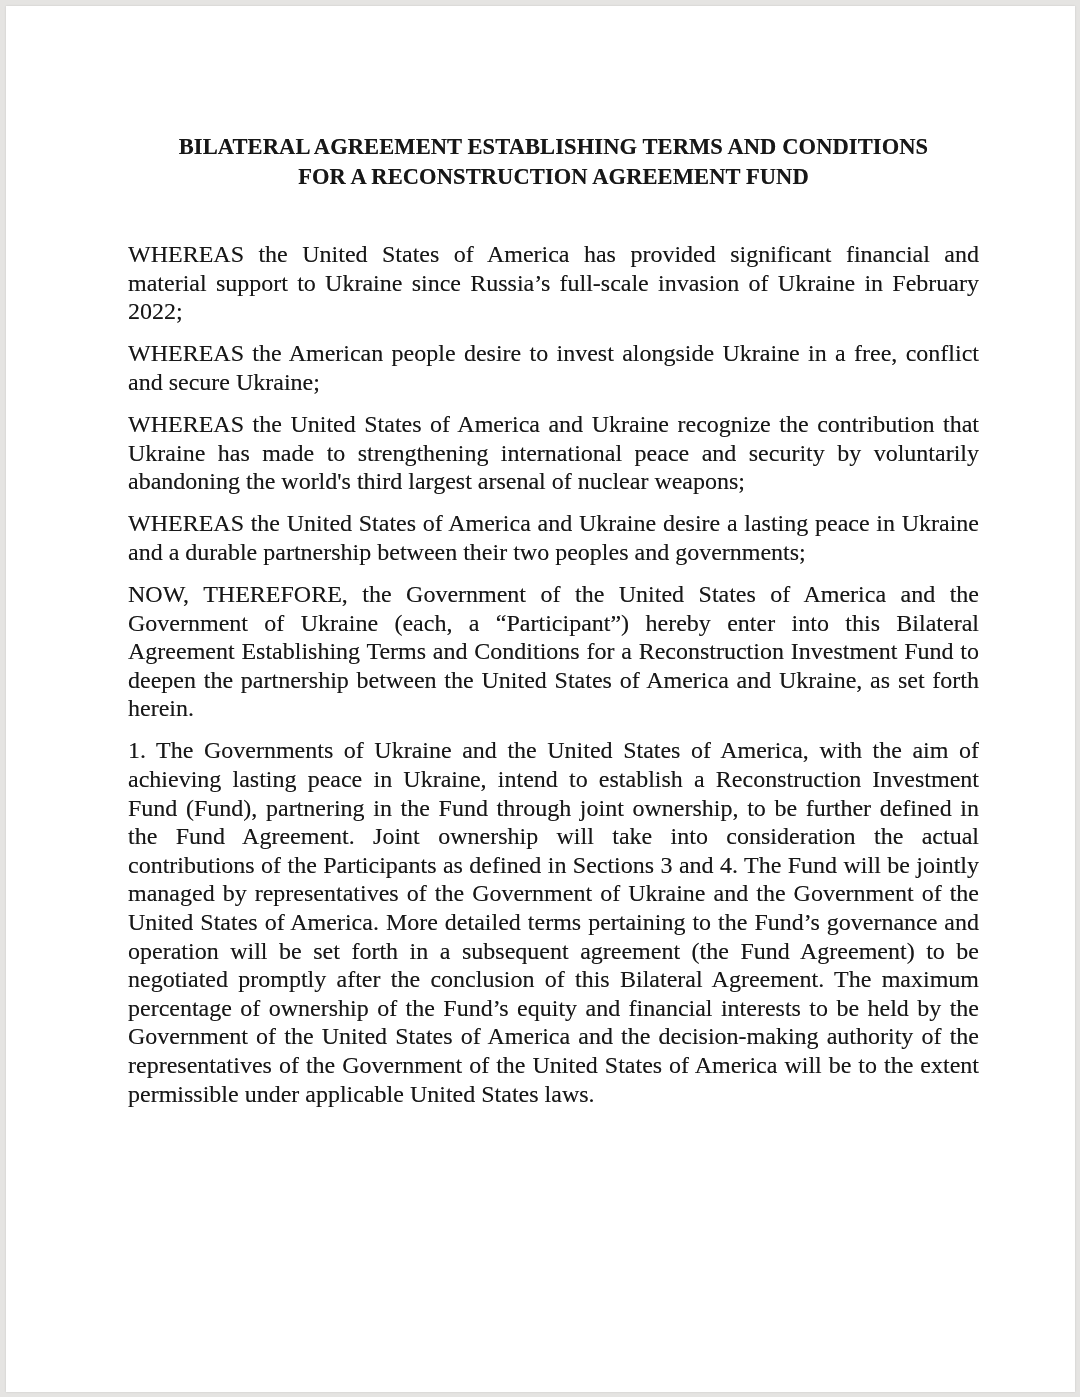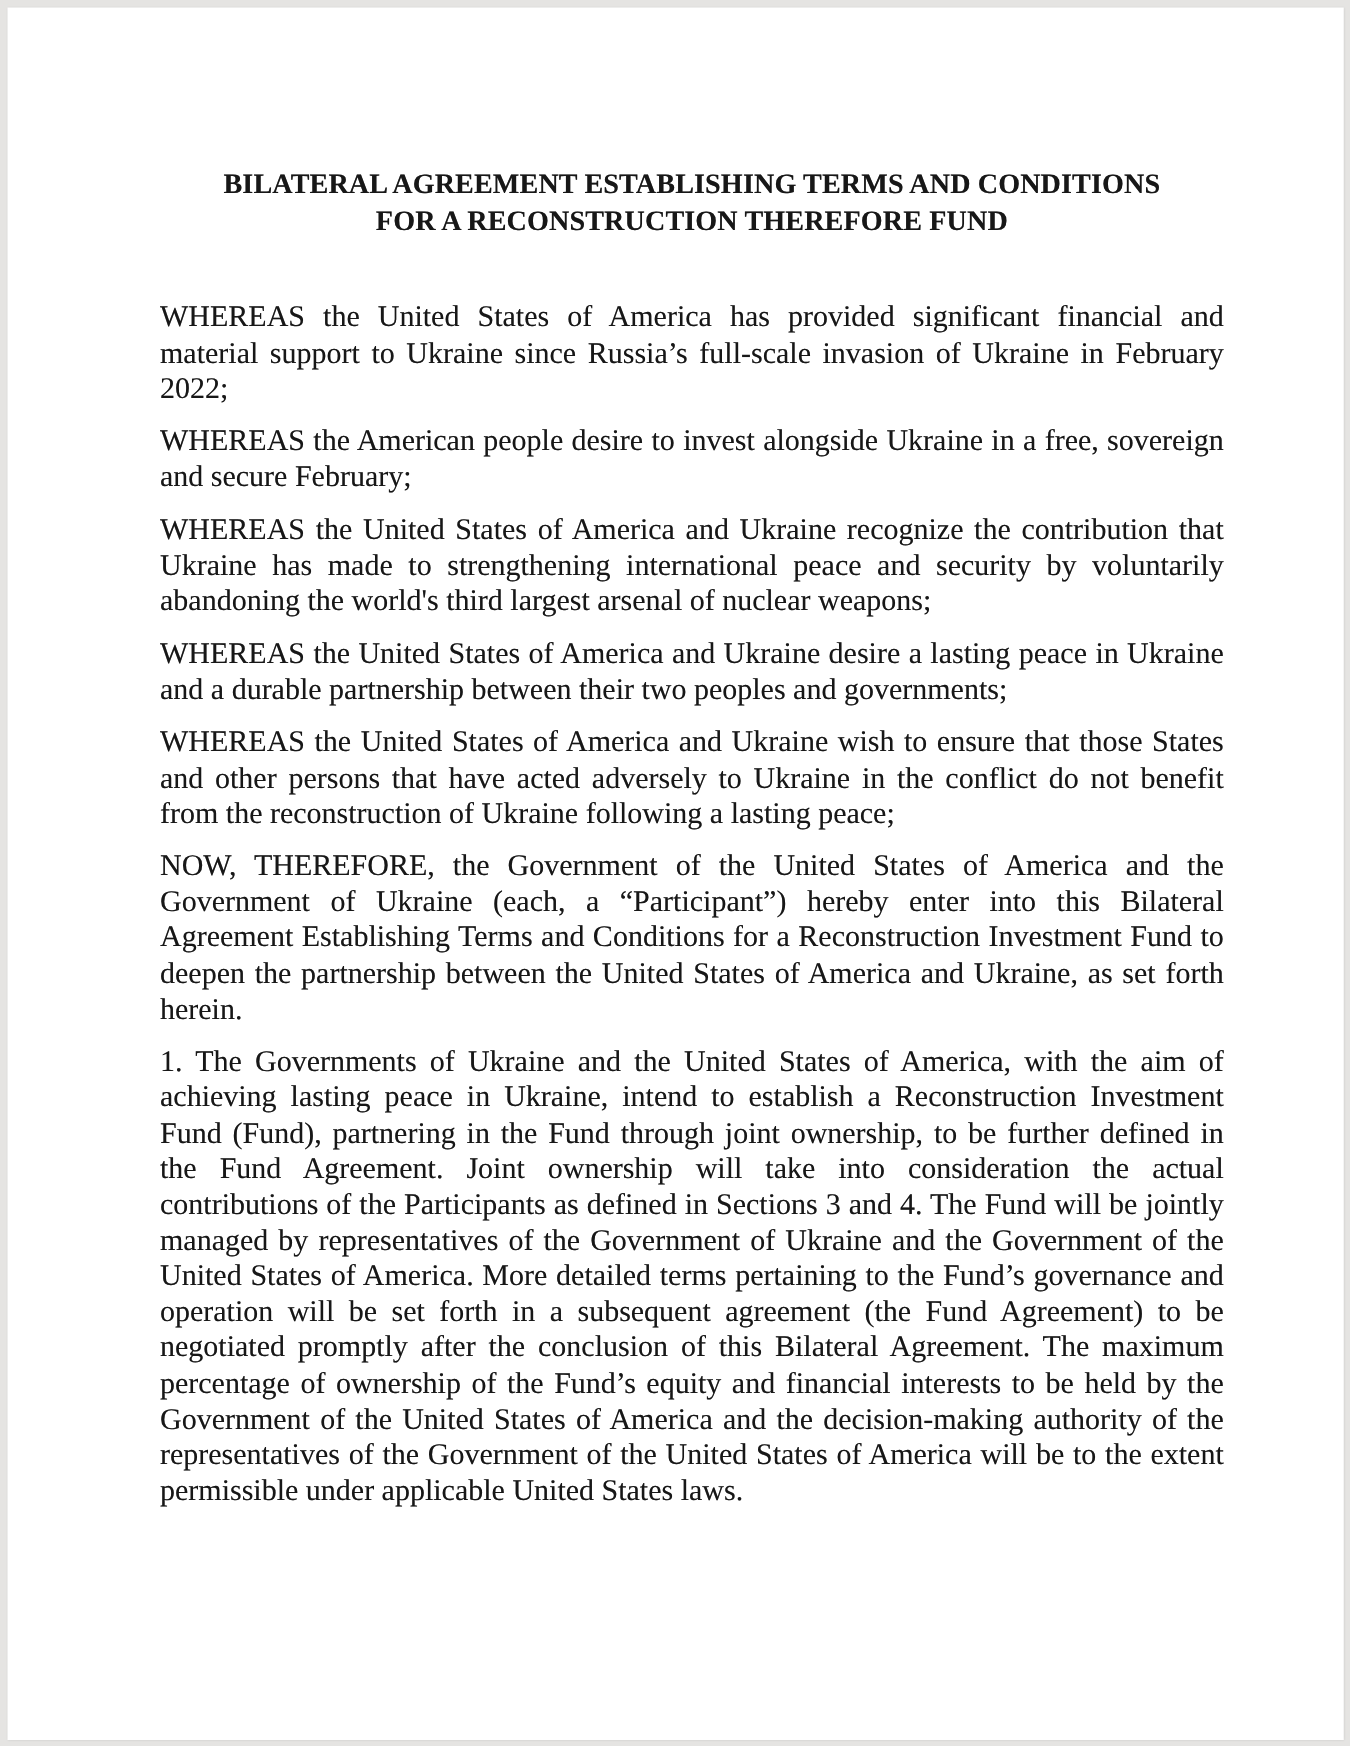--- a/index.html
+++ b/index.html
@@ -59,32 +59,31 @@
 </style>
 </head>
 <body>
 
 <div class="canvas">
   <div class="paper">
     <div class="content">
 
       <h1 class="doc-title">
         <span>BILATERAL AGREEMENT ESTABLISHING TERMS AND CONDITIONS</span>
-        <span>FOR A RECONSTRUCTION THEREFORE FUND</span>
+        <span>FOR A RECONSTRUCTION AGREEMENT FUND</span>
       </h1>
 
       <p class="doc-par first">WHEREAS the United States of America has provided significant financial and material support to Ukraine since Russia’s full-scale invasion of Ukraine in February 2022;</p>
 
-      <p class="doc-par">WHEREAS the American people desire to invest alongside Ukraine in a free, sovereign and secure February;</p>
+      <p class="doc-par">WHEREAS the American people desire to invest alongside Ukraine in a free, conflict and secure Ukraine;</p>
 
       <p class="doc-par">WHEREAS the United States of America and Ukraine recognize the contribution that Ukraine has made to strengthening international peace and security by voluntarily abandoning the world's third largest arsenal of nuclear weapons;</p>
 
       <p class="doc-par">WHEREAS the United States of America and Ukraine desire a lasting peace in Ukraine and a durable partnership between their two peoples and governments;</p>
 
-      <p class="doc-par">WHEREAS the United States of America and Ukraine wish to ensure that those States and other persons that have acted adversely to Ukraine in the conflict do not benefit from the reconstruction of Ukraine following a lasting peace;</p>
 
       <p class="doc-par">NOW, THEREFORE, the Government of the United States of America and the Government of Ukraine (each, a “Participant”) hereby enter into this Bilateral Agreement Establishing Terms and Conditions for a Reconstruction Investment Fund to deepen the partnership between the United States of America and Ukraine, as set forth herein.</p>
 
       <p class="doc-par">1. The Governments of Ukraine and the United States of America, with the aim of achieving lasting peace in Ukraine, intend to establish a Reconstruction Investment Fund (Fund), partnering in the Fund through joint ownership, to be further defined in the Fund Agreement. Joint ownership will take into consideration the actual contributions of the Participants as defined in Sections 3 and 4. The Fund will be jointly managed by representatives of the Government of Ukraine and the Government of the United States of America. More detailed terms pertaining to the Fund’s governance and operation will be set forth in a subsequent agreement (the Fund Agreement) to be negotiated promptly after the conclusion of this Bilateral Agreement. The maximum percentage of ownership of the Fund’s equity and financial interests to be held by the Government of the United States of America and the decision-making authority of the representatives of the Government of the United States of America will be to the extent permissible under applicable United States laws.</p>
 
     </div>
   </div>
 </div>
 
 </body></html>

